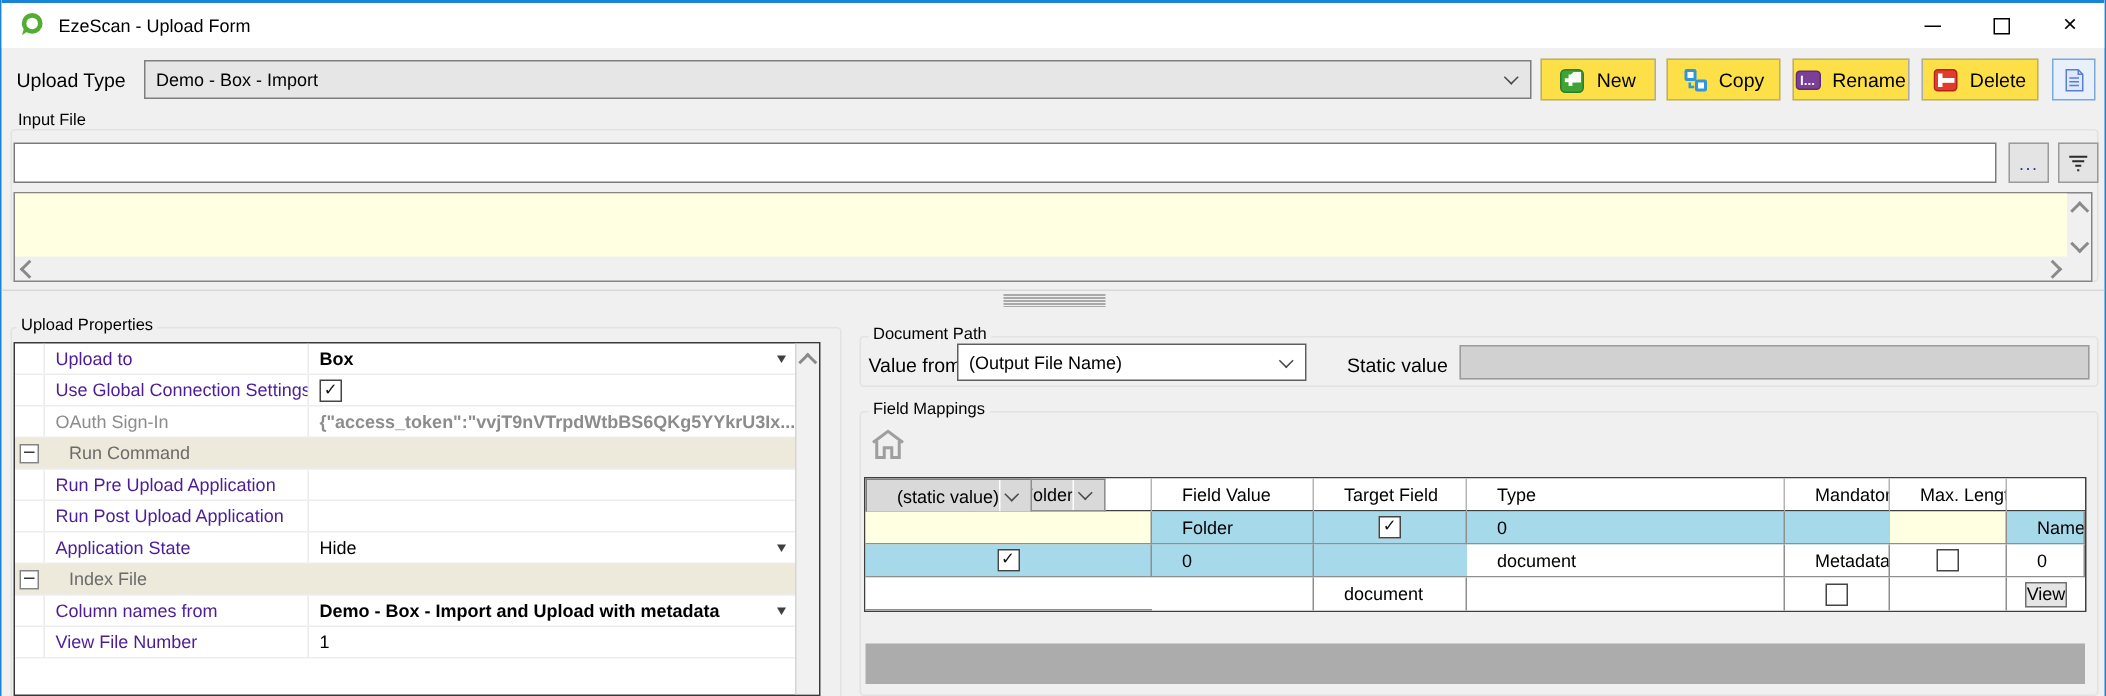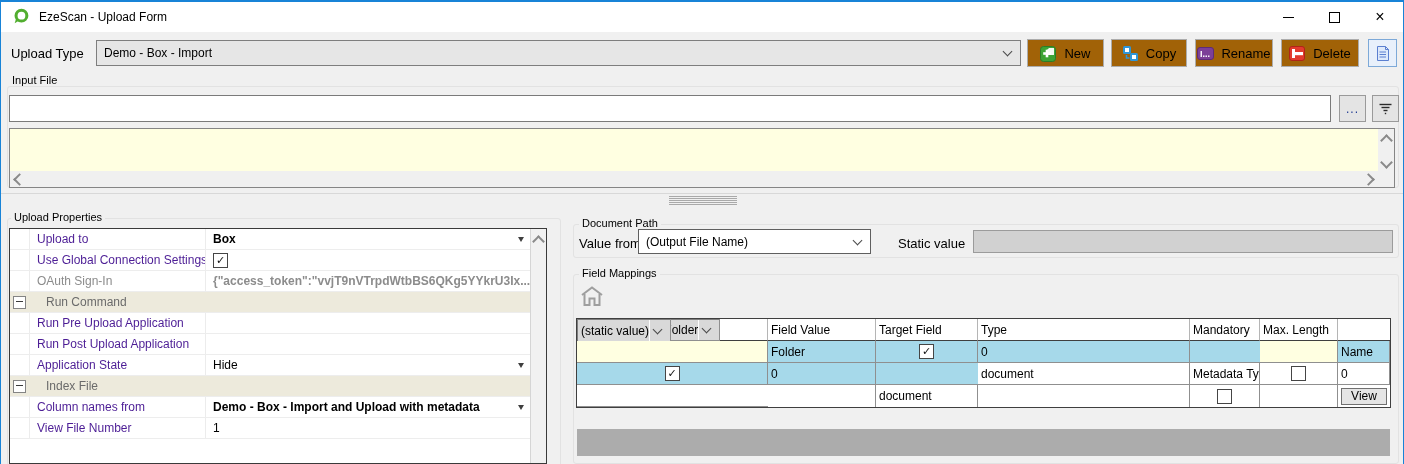--- a/index.html
+++ b/index.html
@@ -35,21 +35,21 @@
   #upload-type-combo{left:95px;top:1px;width:925px;height:26px;}
   .combo .chev{position:absolute;right:9px;}
   .chev{display:inline-block;width:6px;height:6px;border-left:1px solid #4a4a4a;border-bottom:1px solid #4a4a4a;}
   .chev.down{transform:rotate(-45deg);margin-top:-3px;}
   .chev.up{transform:rotate(135deg);margin-top:3px;}
   .chev.left{transform:rotate(45deg);}
   .chev.right{transform:rotate(-135deg);}
   .chev.gray{border-color:#8a8a8a;border-width:2px;width:7px;height:7px;}
 
   .tbtn{
-    position:absolute;top:0;height:28px;box-sizing:border-box;background:#a16207;border:1px solid #acacac;
+    position:absolute;top:0;height:28px;box-sizing:border-box;background:#fde047;border:1px solid #acacac;
     display:flex;align-items:center;justify-content:center;gap:7px;font-size:13px;color:#000;
   }
   #btn-new{left:1026px;width:77px;}
   #btn-copy{left:1110px;width:76px;}
   #btn-rename{left:1194px;width:78px;}
   #btn-delete{left:1280px;width:78px;}
   #btn-notes{left:1367px;width:29px;background:#e8f0fb;border-color:#7da9d8;}
   .icon16{width:17px;height:17px;flex:0 0 auto;}
 
   
@@ -104,21 +104,21 @@
   #grp-fieldmap{left:572px;top:274px;width:826px;height:190px;border-color:#e2e2e2;}
   #fieldmap-label{left:578px;top:267px;}
   #home-btn{position:absolute;left:578px;top:284px;width:26px;height:24px;display:flex;align-items:center;justify-content:center;}
 
   #field-mappings-table{
     position:absolute;left:575px;top:318px;width:815px;box-sizing:border-box;
     border:1px solid #3f3f3f;background:#fff;
     display:grid;grid-template-columns:191px 108px 102px 212px 70px 78px 52px;
   }
   .fm-cell{height:22px;box-sizing:border-box;border-right:1px solid #8f8f8f;border-bottom:1px solid #8f8f8f;
-    display:flex;align-items:center;padding:0 3px;font-size:12px;color:#000;overflow:hidden;white-space:nowrap;background:#fff;text-align:right;}
+    display:flex;align-items:center;padding:0 20px;font-size:12px;color:#000;overflow:hidden;white-space:nowrap;background:#fff;text-align:right;}
   .fm-cell.last{border-right:none;}
   .fm-cell.bot{border-bottom:none;}
   .fm-cell.th{background:#fff;border-bottom-color:#3f3f3f;border-right-color:#b5b5b5;}
   .fm-cell.combo{background:#d9d9d9;padding-right:0;}
   .fm-cell.combo .ctext{flex:1;overflow:hidden;}
   .chevbox{width:20px;height:100%;border-left:1px solid #fdfdfd;display:flex;align-items:center;justify-content:center;flex:0 0 auto;}
   .fm-cell.yellow{background:var(--field-yellow,#ffffe1);}
   .fm-cell.blue{background:var(--highlight-blue,#a6d9ea);}
   .fm-cell.center{justify-content:center;}
   .view-btn{width:48px;height:17px;background:#e5e5e5;border:1px solid #707070;display:flex;align-items:center;justify-content:center;font-size:12px;box-sizing:border-box;margin:0 auto;}

